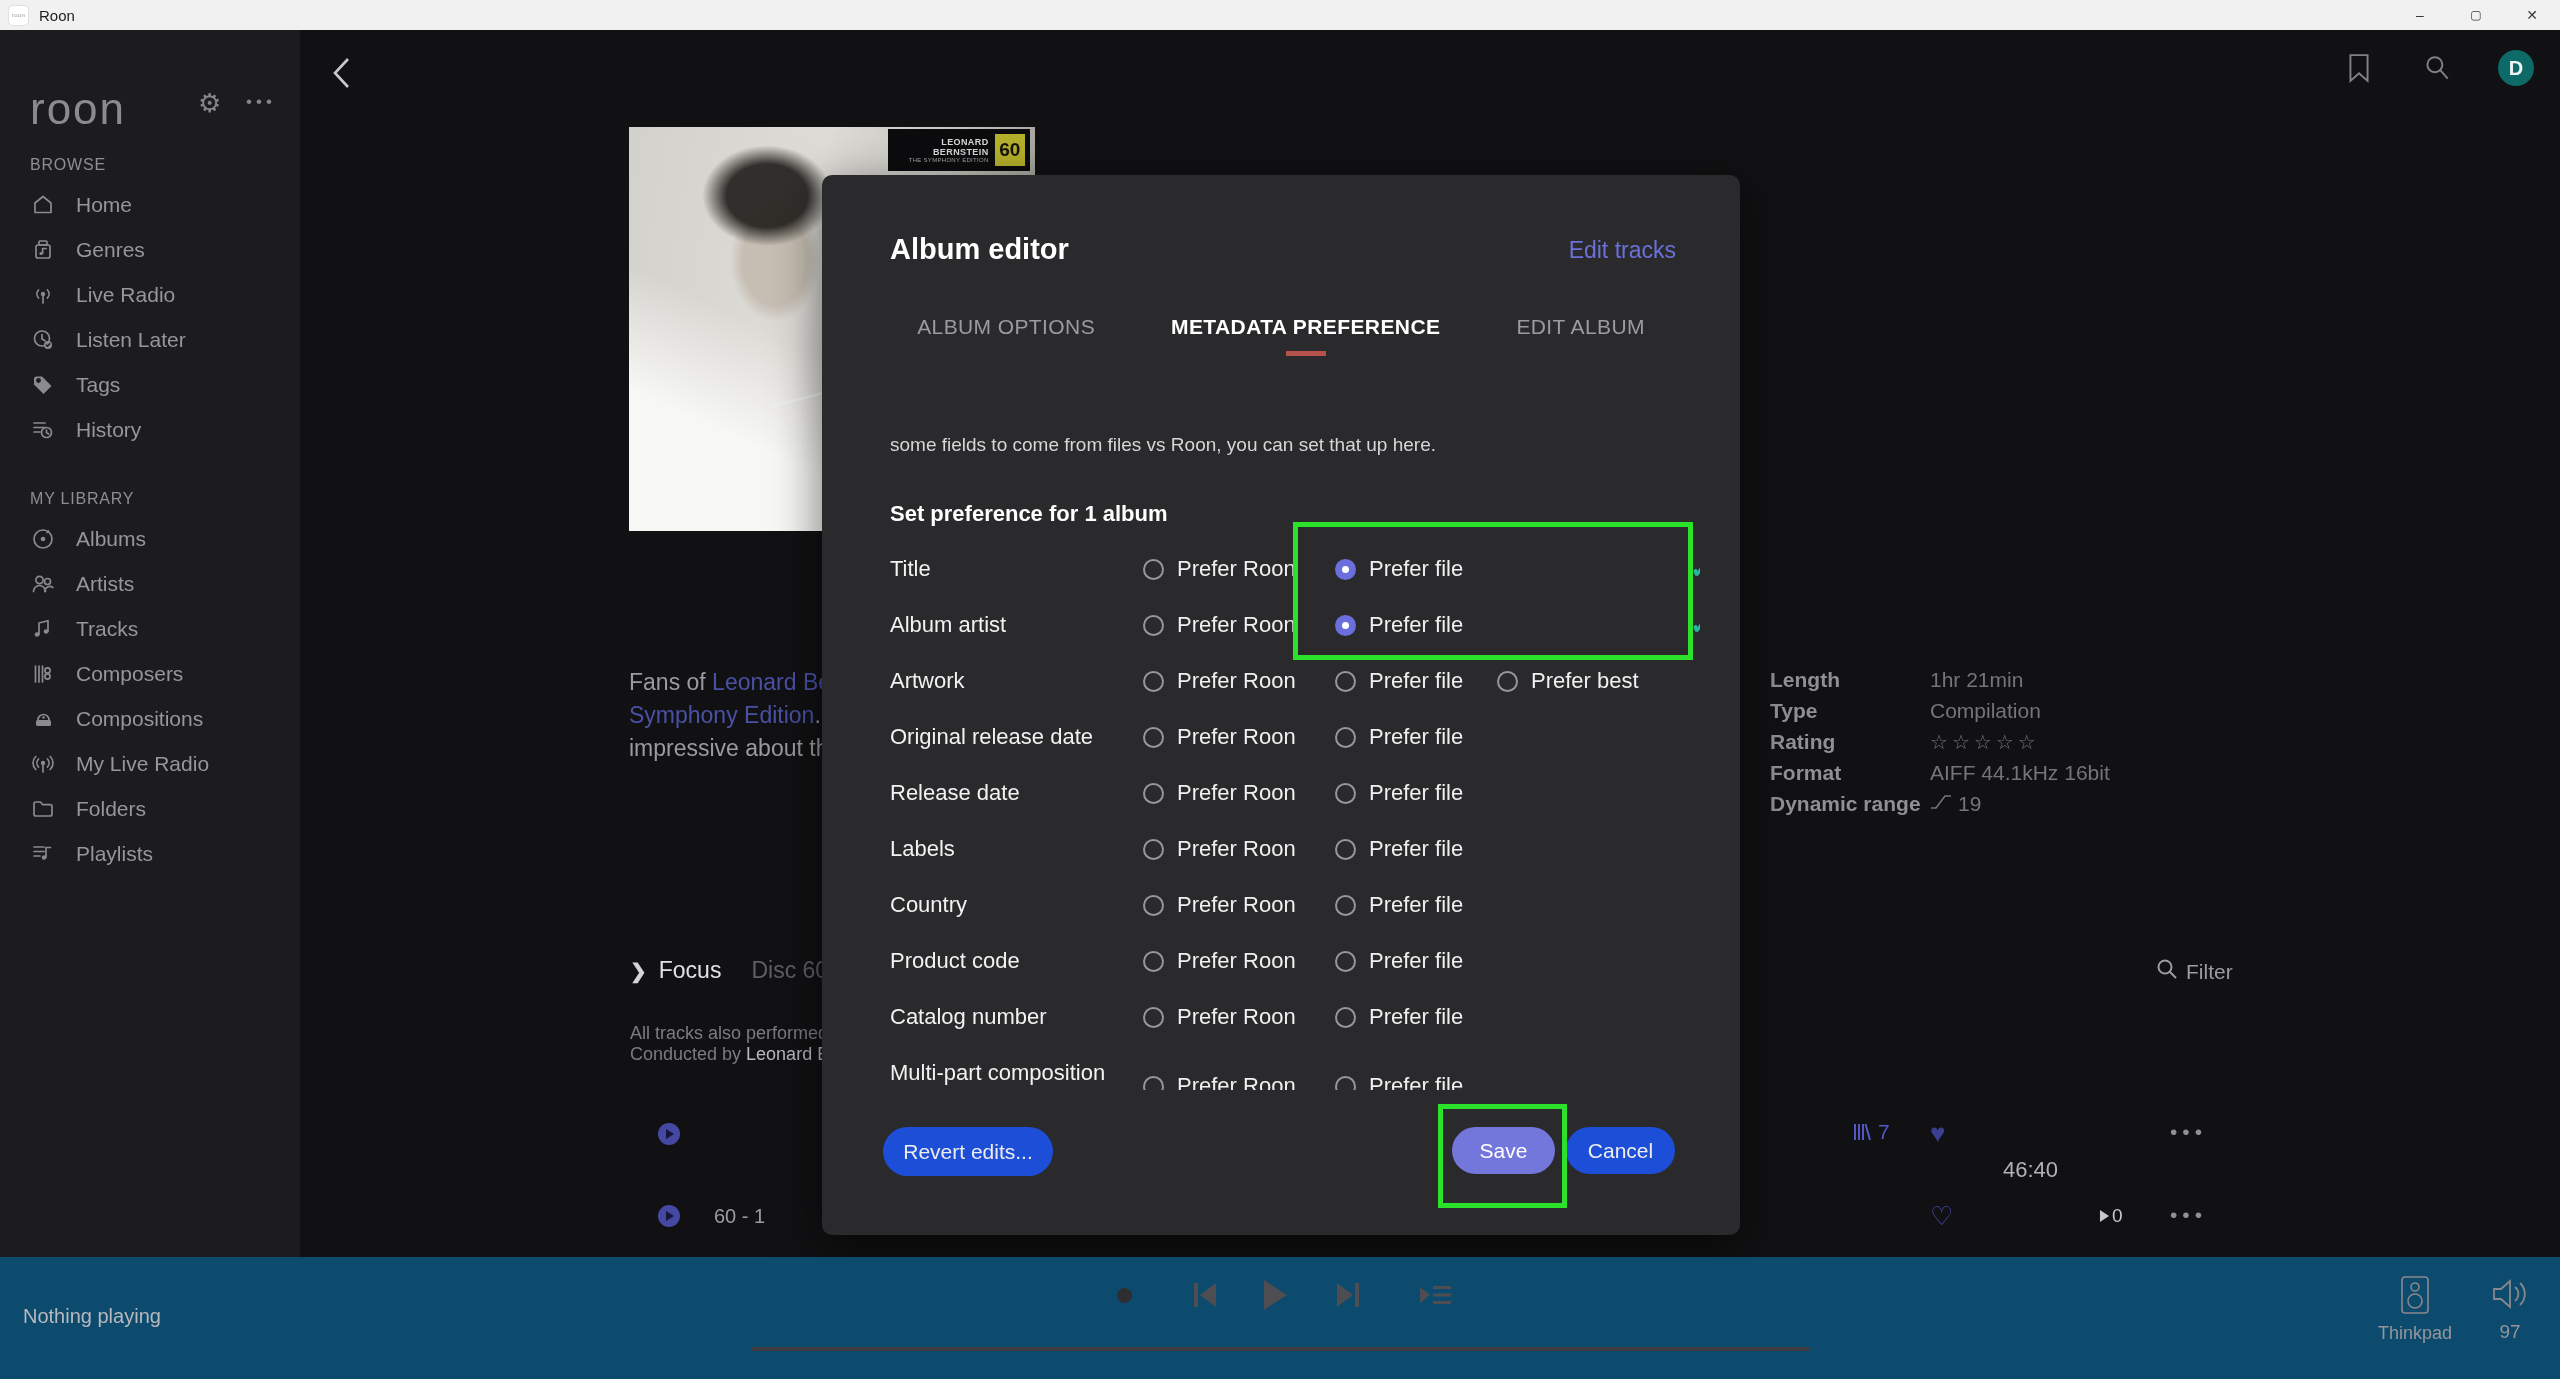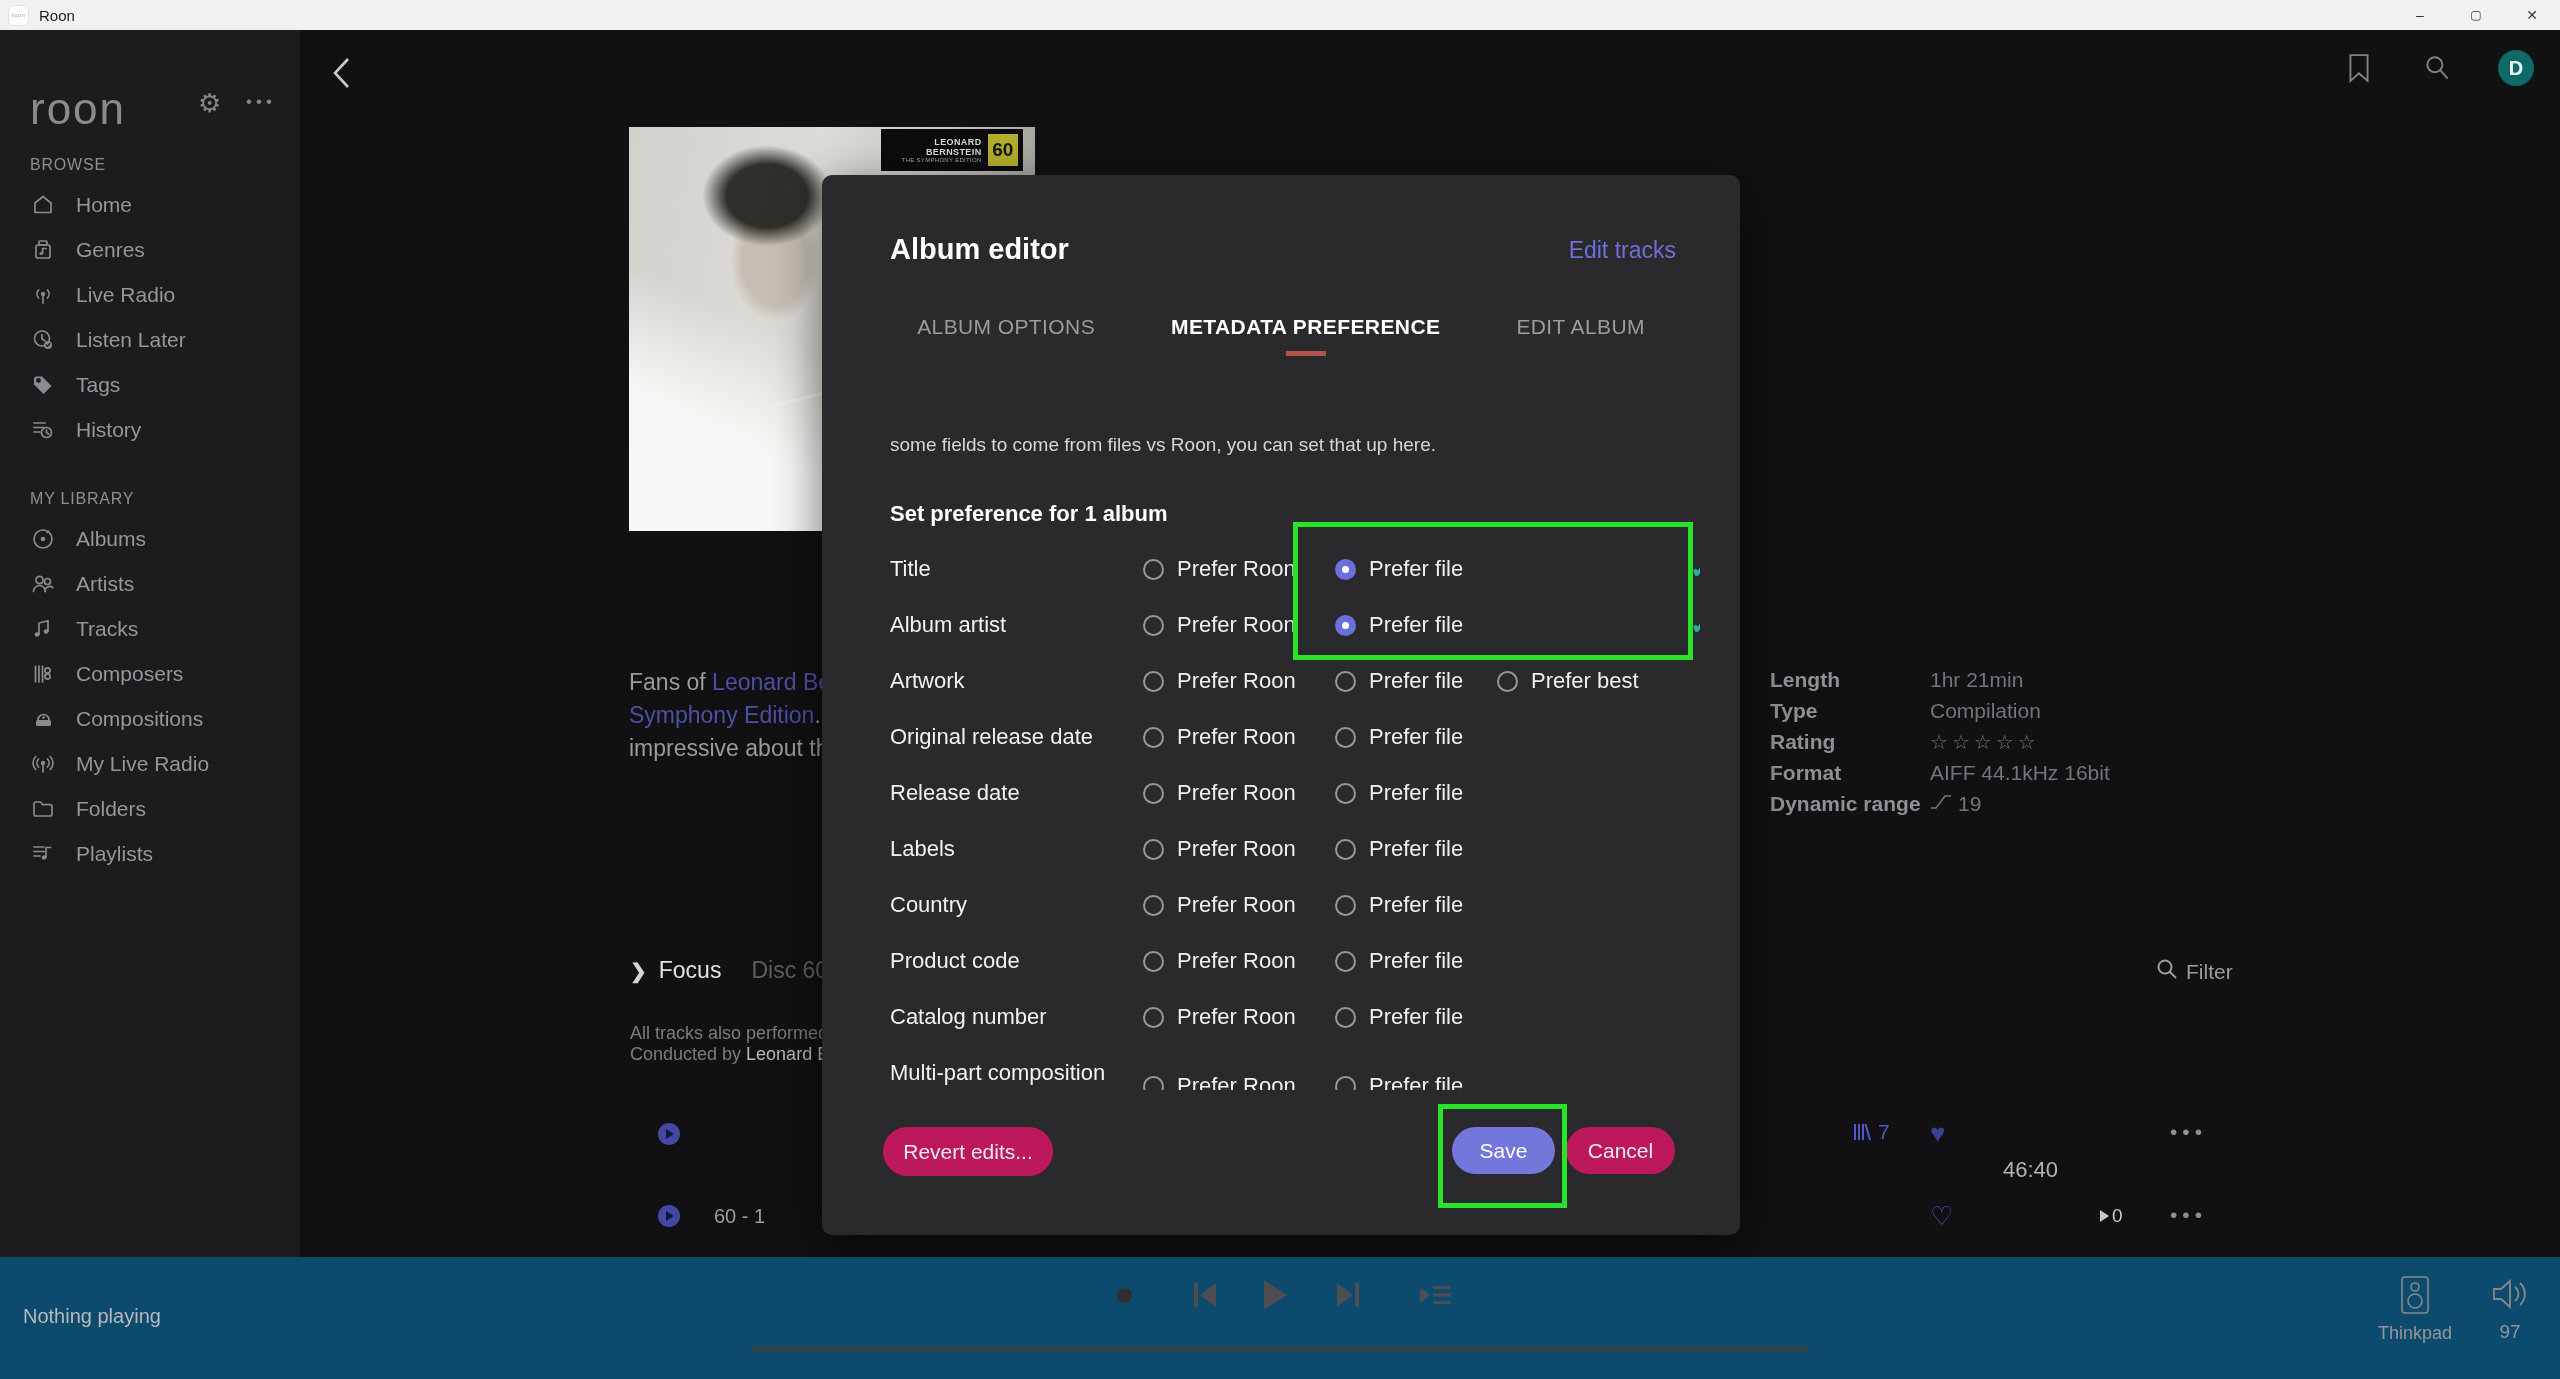--- a/index.html
+++ b/index.html
@@ -44,21 +44,21 @@
   
   .album-art { position:absolute; left:629px; top:127px; width:406px; height:404px;
     background:
       radial-gradient(90px 70px at 34% 17%, rgba(40,38,34,.95) 0 45%, rgba(40,38,34,0) 72%),
       radial-gradient(60px 82px at 36% 33%, rgba(196,188,176,.9) 0 55%, rgba(196,188,176,0) 75%),
       linear-gradient(205deg, rgba(246,246,244,0) 55%, rgba(249,249,247,.95) 76%),
       linear-gradient(100deg, #d3d1cc 0%, #dedcd7 42%, #c7c5c0 68%, #908e86 100%);
     overflow:hidden; }
   .baton { position:absolute; left:34%; top:62%; width:230px; height:3px; background:#efefec;
     transform:rotate(-14deg); }
-  .art-band { position:absolute; right:12px; top:2px; width:142px; height:42px; background:#0c0c0e;
+  .art-band { position:absolute; right:5px; top:2px; width:142px; height:42px; background:#0c0c0e;
     display:flex; align-items:center; justify-content:flex-end; gap:6px; padding-right:5px; }
   .band-txt { text-align:right; color:#d9d9d9; }
   .band-l1 { font-size:9px; font-weight:bold; letter-spacing:.4px; }
   .band-l2 { font-size:6px; color:#a5a5a5; letter-spacing:.3px; }
   .band-badge { width:32px; height:32px; background:#b5b02b; color:#141408; font-size:19px;
     font-weight:bold; display:flex; align-items:center; justify-content:center; }
 
   
   .bio { position:absolute; left:629px; top:666px; font-size:23px; line-height:33px;
     color:#9b9b9f; white-space:nowrap; }
@@ -119,21 +119,21 @@
   .opt-file { flex:0 0 162px; }
   .opt span.txt { font-size:22px; color:#f0f0f0; }
   .radio { width:21px; height:21px; border-radius:50%; border:2.5px solid #97979b; }
   .radio.sel { border:none; background:#6b6fdb; position:relative; }
   .radio.sel::after { content:""; position:absolute; left:7px; top:7px; width:7px; height:7px;
     border-radius:50%; background:#fff; }
   .chk { position:absolute; left:800px; top:50%; transform:translateY(-50%);
     color:#2ab4a4; font-size:27px; font-weight:bold; }
   .row-clip .opt { transform:translateY(13px); }
   .dlg-btn { position:absolute; border-radius:25px; display:flex; align-items:center;
-    justify-content:center; font-size:21px; color:#ededed; background:#be185d; }
+    justify-content:center; font-size:21px; color:#ededed; background:#1d4ed8; }
   .btn-revert { left:61px; top:952px; width:170px; height:49px; }
   .btn-save { left:630px; top:952px; width:103px; height:47px; background:#7377dc; color:#fff; }
   .btn-cancel { left:744px; top:952px; width:109px; height:47px;text-align:center; }
 
   
   .anno { position:absolute; border:5px solid #2be22b; pointer-events:none; z-index:50; }
 
   
   .playerbar { position:absolute; left:0; top:1257px; width:2560px; height:122px; background:#0c4a6e; }
   .np-text { position:absolute; left:23px; top:48px; font-size:20px; color:#b9b9bc; }

